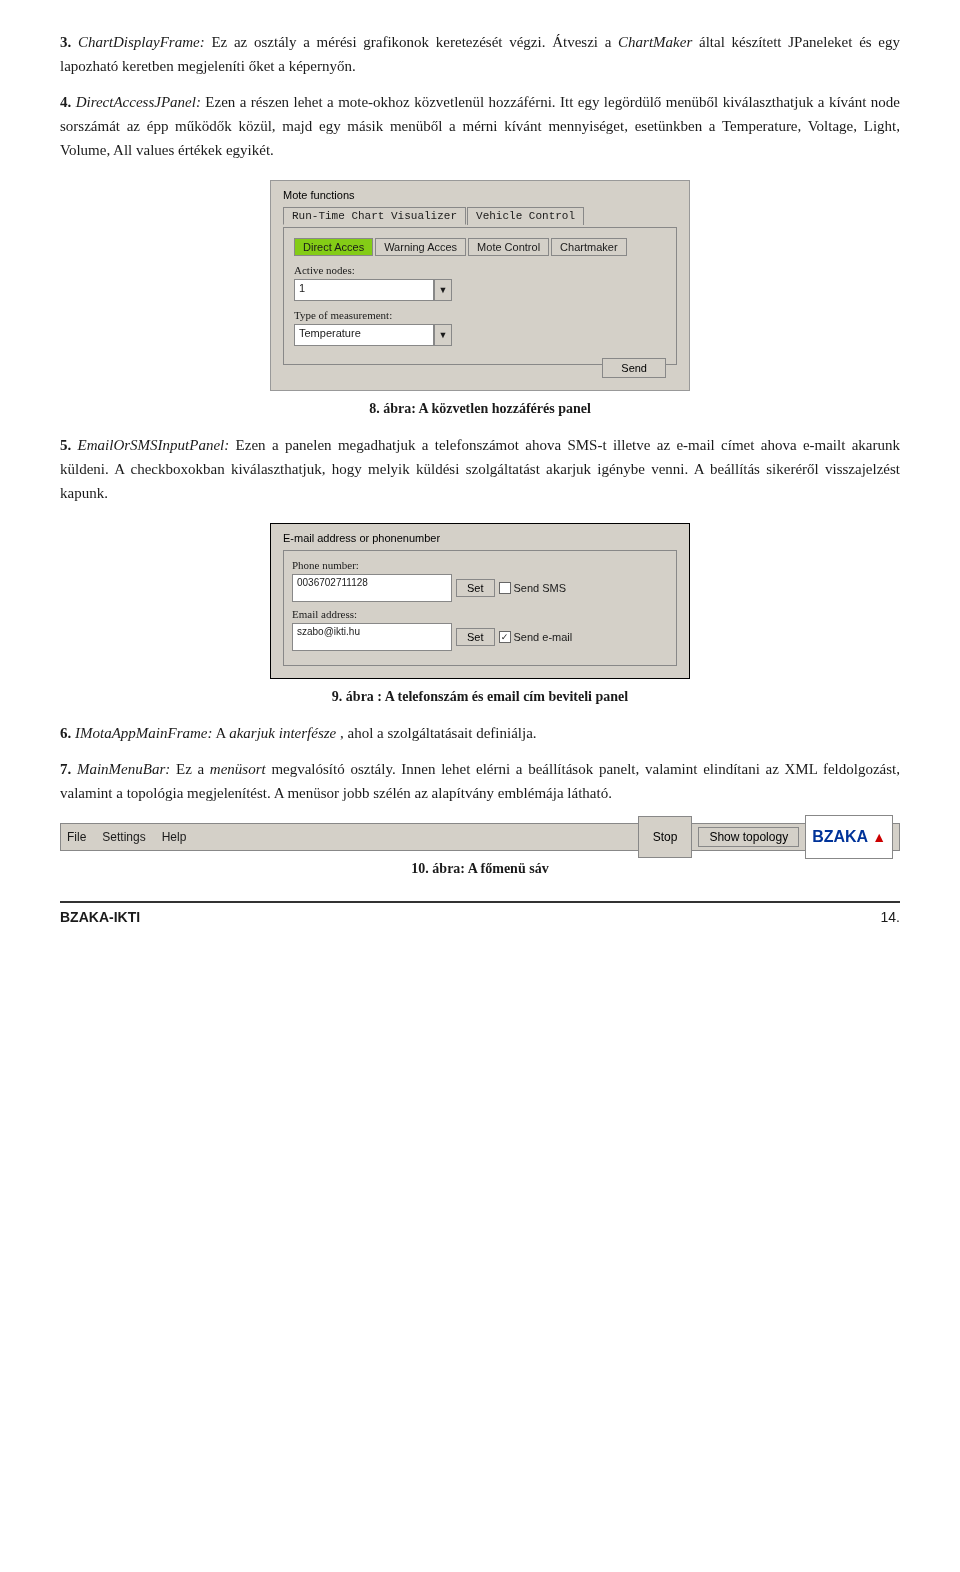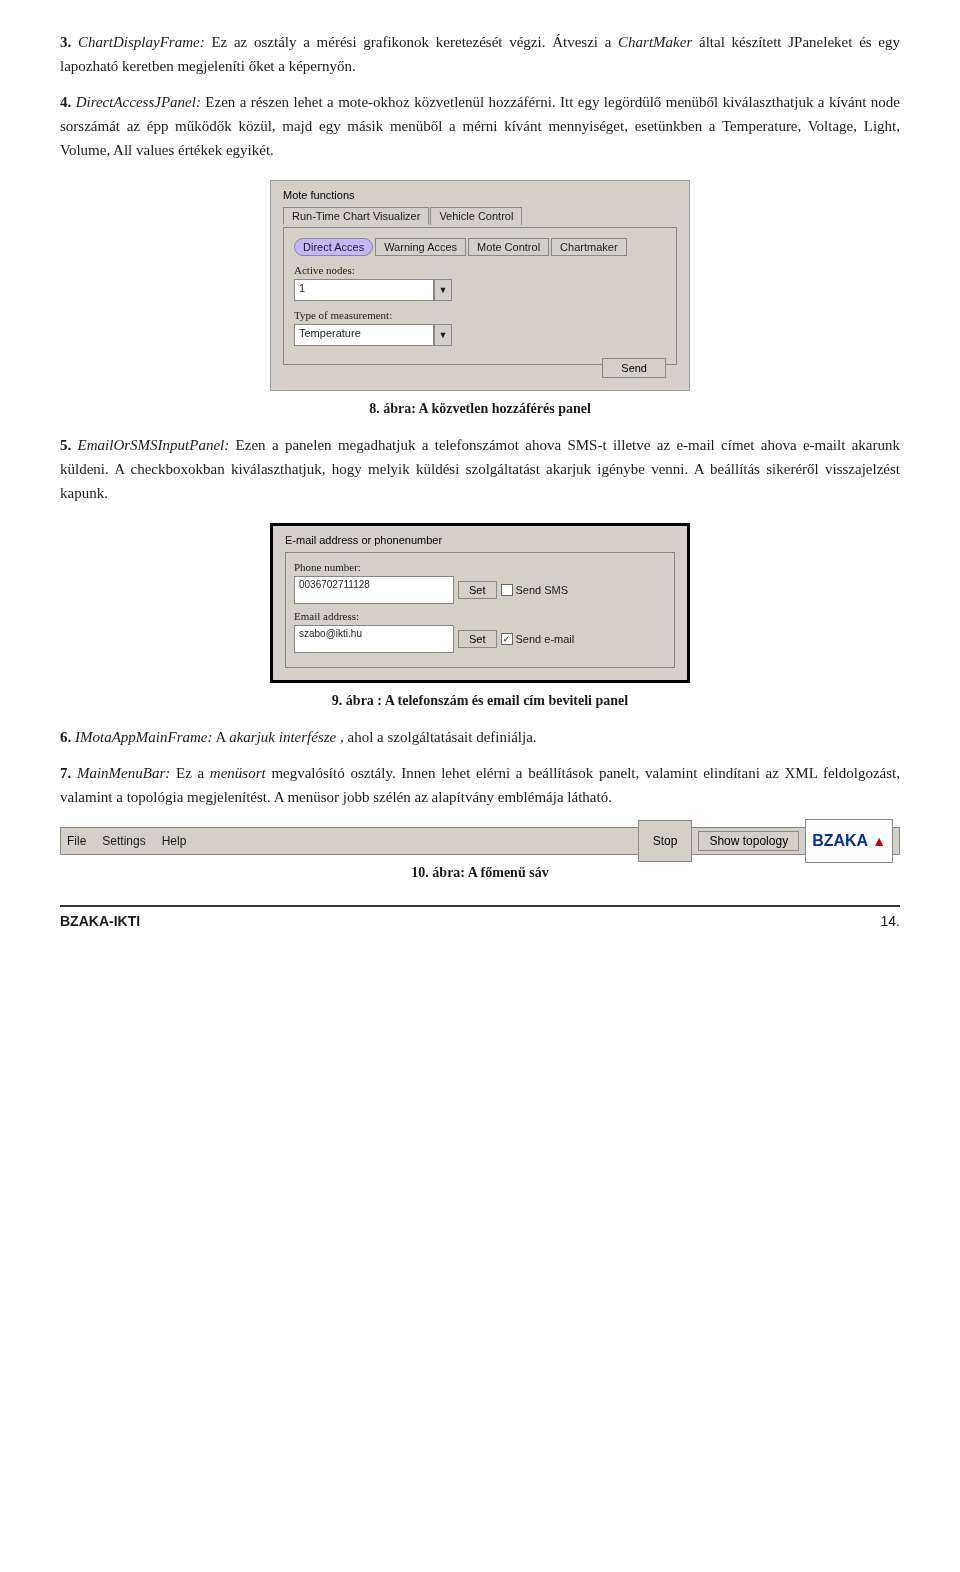--- a/index.html
+++ b/index.html
@@ -57,21 +57,21 @@
       display: flex;
       gap: 1px;
     }
     .tab-btn {
       background: #d4d0c8;
       border: 1px solid #888;
       border-bottom: none;
       padding: 2px 8px;
       font-size: 11px;
       cursor: pointer;
-      font-family: Liberation Sans, sans-serif;
+      font-family: Liberation Mono, monospace;
     }
     .tab-btn.active {
       background: #d4d0c8;
       border-bottom: 1px solid #d4d0c8;
       z-index: 1;
     }
     .panel-inner {
       border: 1px solid #888;
       background: #d4d0c8;
       padding: 10px;
@@ -82,22 +82,21 @@
       margin-bottom: 8px;
     }
     .sub-tab {
       background: #d4d0c8;
       border: 1px solid #888;
       padding: 2px 8px;
       font-size: 11px;
       font-family: Arial, sans-serif;
     }
     .sub-tab.active {
-      background: #c4b5fd;
-      border-radius: 9px;
+      background: #84cc16;
     }
     .field-label {
       font-size: 11px;
       margin-bottom: 3px;
       font-family: Liberation Serif, serif;
     }
     .select-field {
       display: flex;
       align-items: center;
       margin-bottom: 8px;
@@ -128,21 +127,21 @@
       font-size: 11px;
       font-family: Arial, sans-serif;
       float: right;
       margin-top: 4px;
       cursor: pointer;
     }
 
     
     .panel-email {
       display: inline-block;
-      border: 3px solid #000000;
+      border: 1px solid #000000;
       background: #d4d0c8;
       padding: 8px 12px 12px 12px;
       width: 420px;
       text-align: left;
       font-family: Arial, sans-serif;
       font-size: 12px;
     }
     .email-row {
       display: flex;
       align-items: center;

